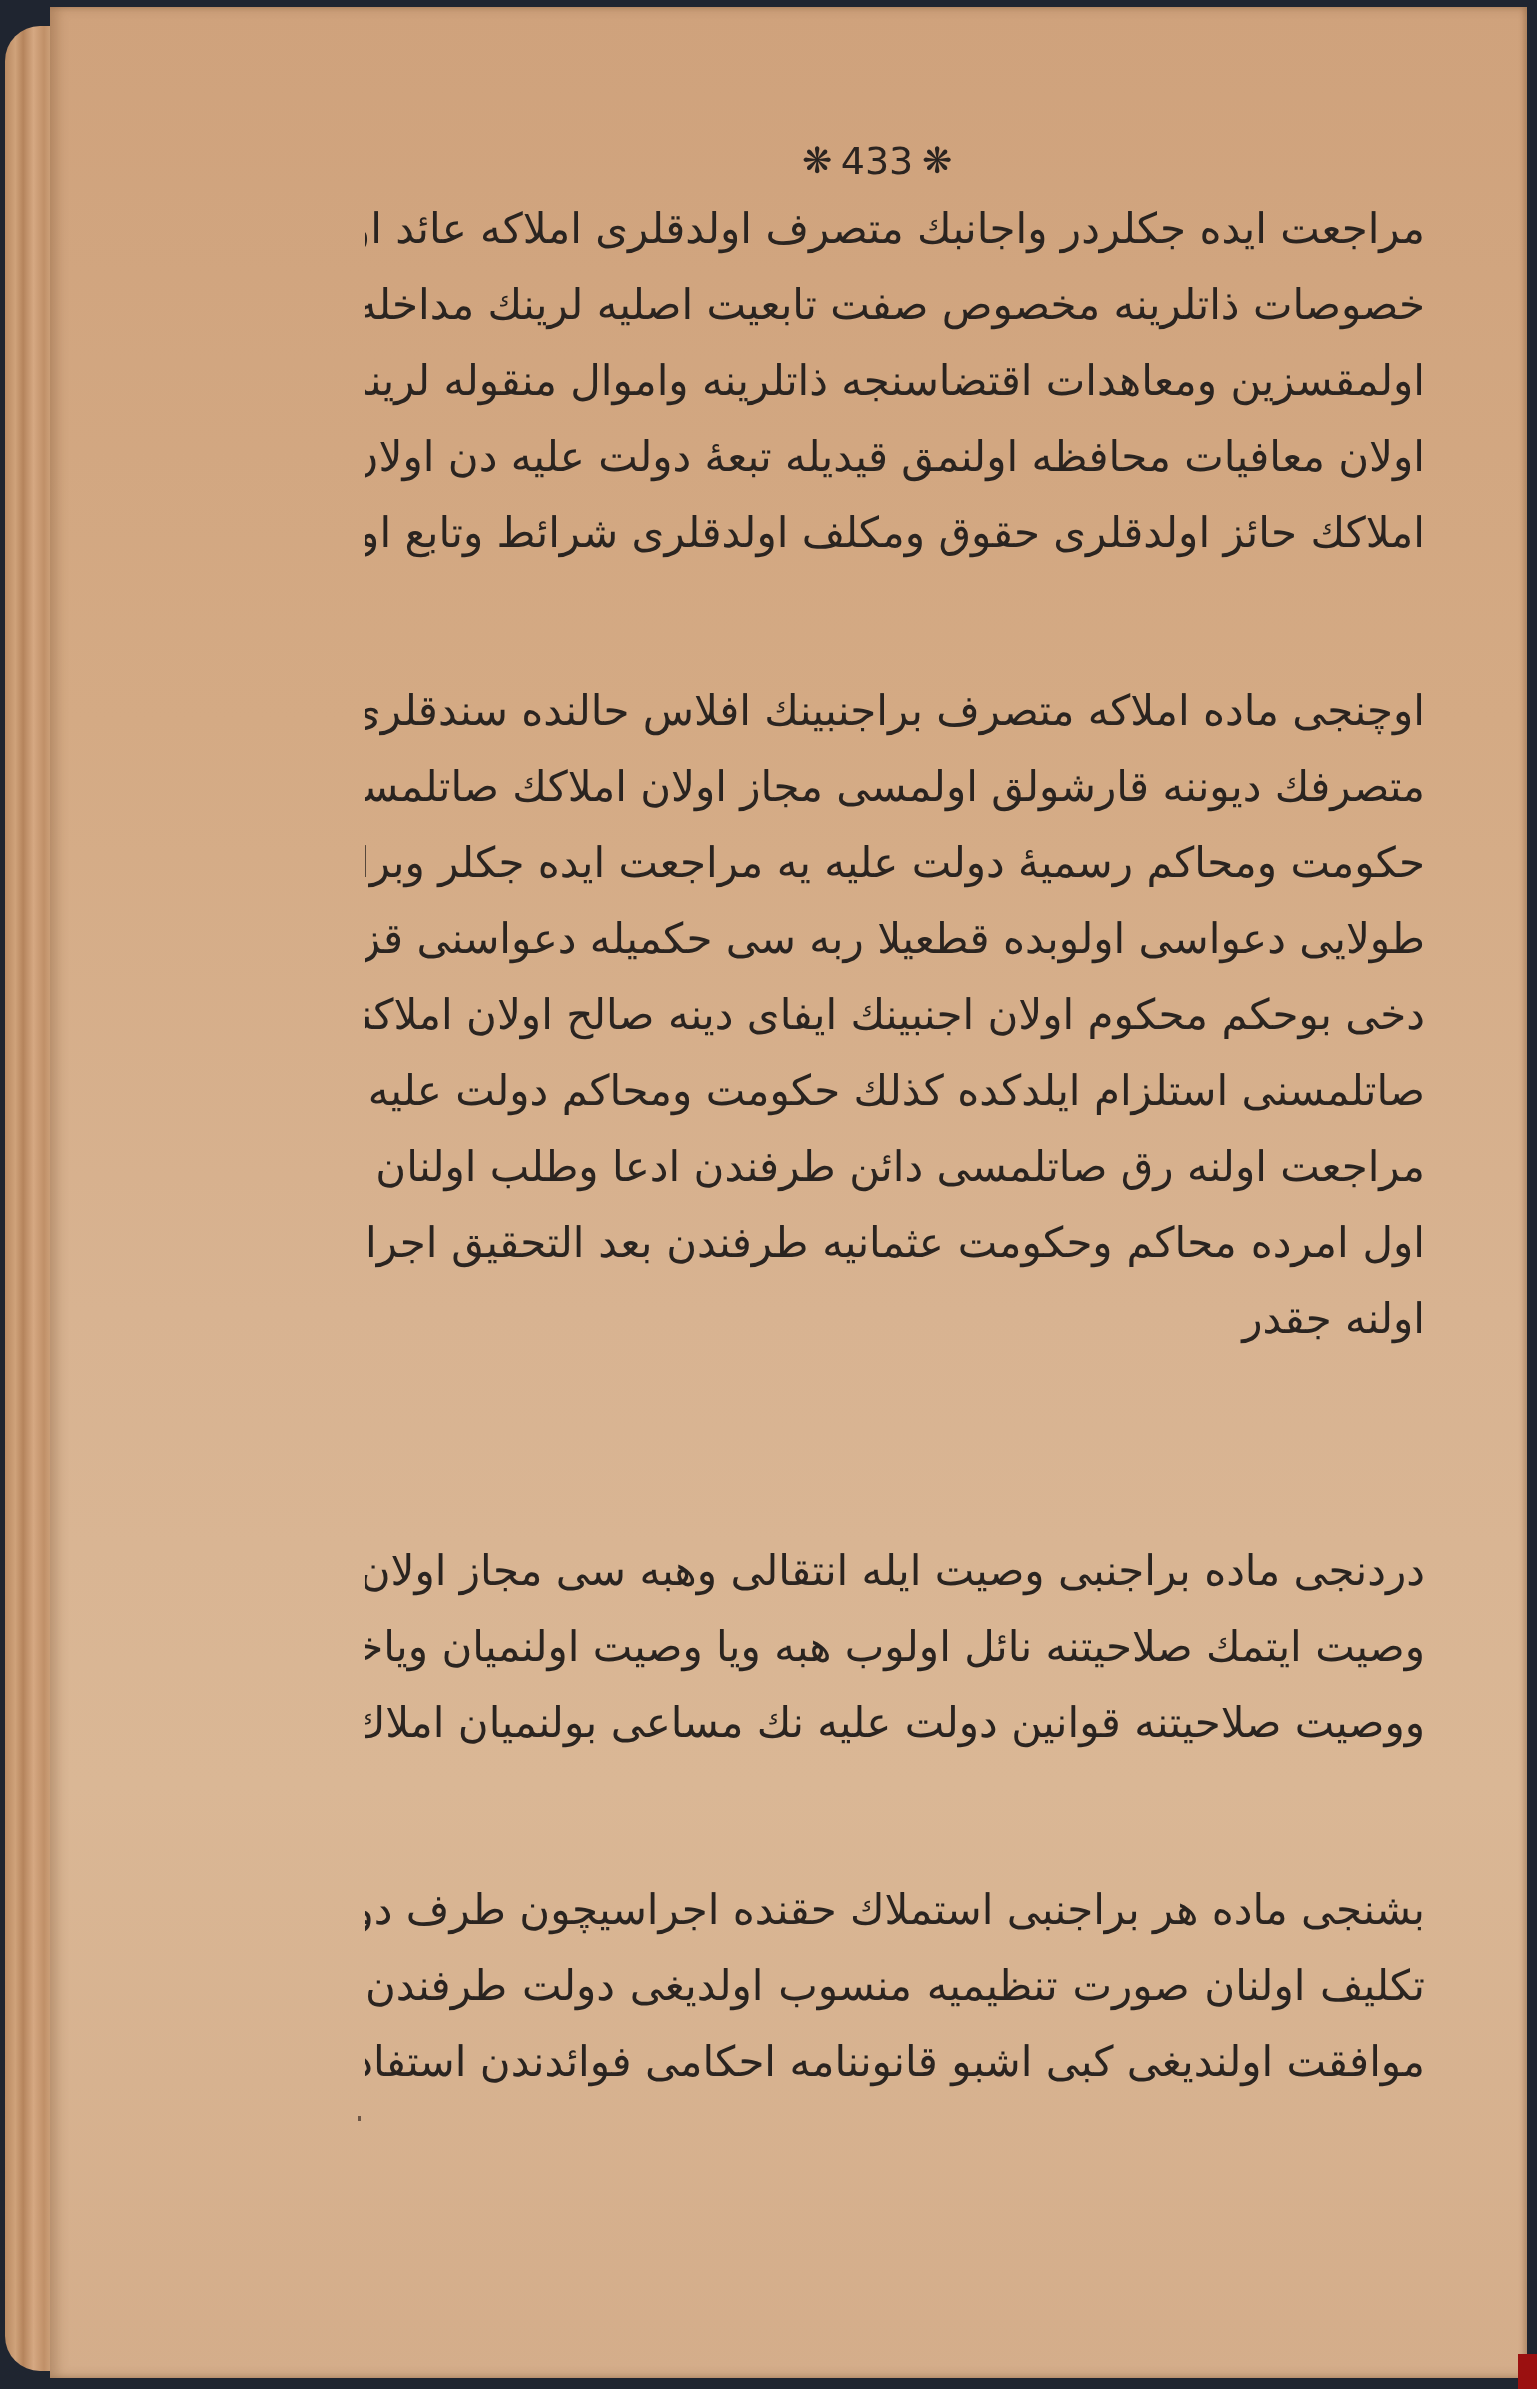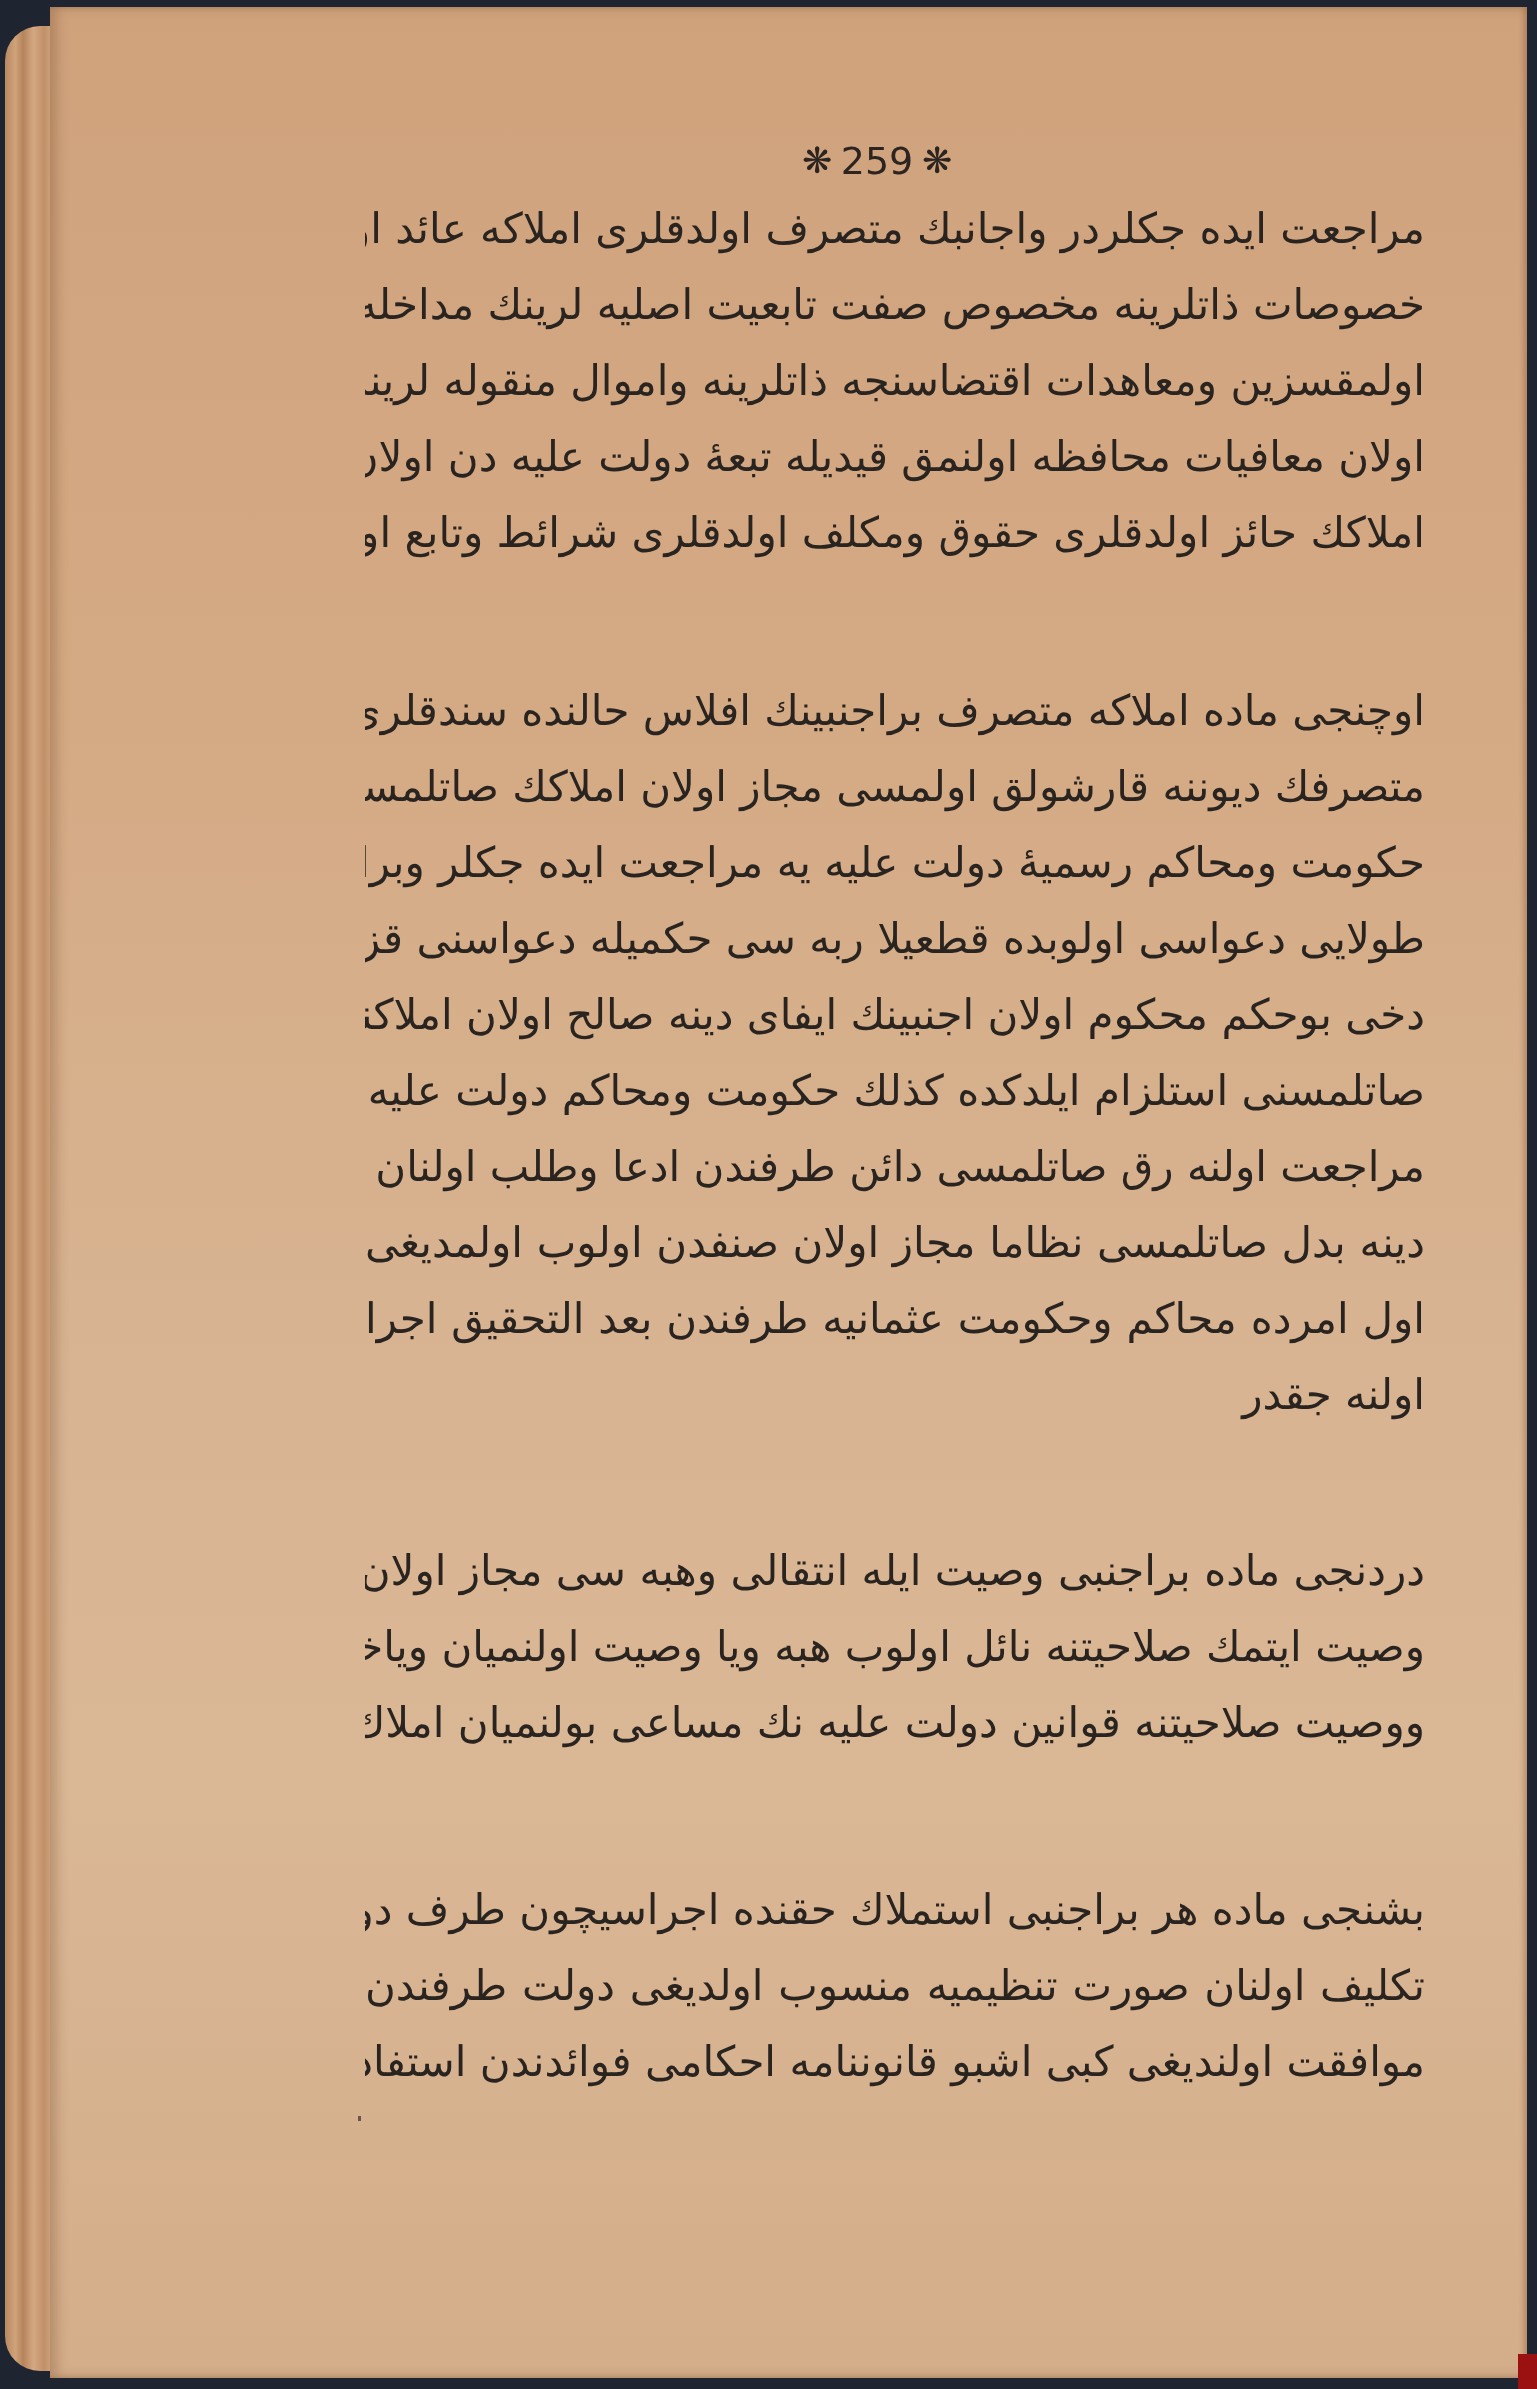--- a/index.html
+++ b/index.html
@@ -24,41 +24,40 @@
 </style>
 </head>
 <body>
 
 <div class="page-stack"></div>
 <div class="page">
 </div>
 
 <div class="page-number">
   <span class="orn">❋</span>
-  <span>259</span>
+  <span>433</span>
   <span class="orn">❋</span>
 </div>
 
 <div class="block p1">
   <div class="line">مراجعت ايده جكلردر واجانبك متصرف اولدقلرى املاكه عائد اولان</div>
   <div class="line">خصوصات ذاتلرينه مخصوص صفت تابعيت اصليه لرينك مداخله سى</div>
   <div class="line">اولمقسزين ومعاهدات اقتضاسنجه ذاتلرينه واموال منقوله لرينه عائد</div>
   <div class="line">اولان معافيات محافظه اولنمق قيديله تبعهٔ دولت عليه دن اولان اصحاب</div>
   <div class="line">املاكك حائز اولدقلرى حقوق ومكلف اولدقلرى شرائط وتابع اولدقلرى</div>
 </div>
 
 <div class="block p2">
   <div class="line">اوچنجى ماده    املاكه متصرف براجنبينك افلاس حالنده سندقلرى يعنى</div>
   <div class="line">متصرفك ديوننه قارشولق اولمسى مجاز اولان املاكك صاتلمسى ايچون</div>
   <div class="line">حكومت ومحاكم رسميهٔ دولت عليه يه مراجعت ايده جكلر وبراجنبى</div>
   <div class="line">طولايى دعواسى اولوبده قطعيلا ربه سى حكميله دعواسنى قزانديغى حالده</div>
   <div class="line">دخى بوحكم محكوم اولان اجنبينك ايفاى دينه صالح اولان املاكنك</div>
   <div class="line">صاتلمسنى استلزام ايلدكده كذلك حكومت ومحاكم دولت عليه يه</div>
   <div class="line">مراجعت اولنه رق صاتلمسى دائن طرفندن ادعا وطلب اولنان املاكنك</div>
-  <div class="line">دينه بدل صاتلمسى نظاما مجاز اولان صنفدن اولوب اولمديغى</div>
   <div class="line">اول امرده محاكم وحكومت عثمانيه طرفندن بعد التحقيق اجرا</div>
   <div class="line last">اولنه جقدر</div>
 </div>
 
 <div class="block p3">
   <div class="line">دردنجى ماده    براجنبى وصيت ايله انتقالى وهبه سى مجاز اولان املاكنى</div>
   <div class="line">وصيت ايتمك صلاحيتنه نائل اولوب هبه ويا وصيت اولنميان وياخود هبه</div>
   <div class="line">ووصيت صلاحيتنه قوانين دولت عليه نك مساعى بولنميان املاك متروكه</div>
 </div>
 

